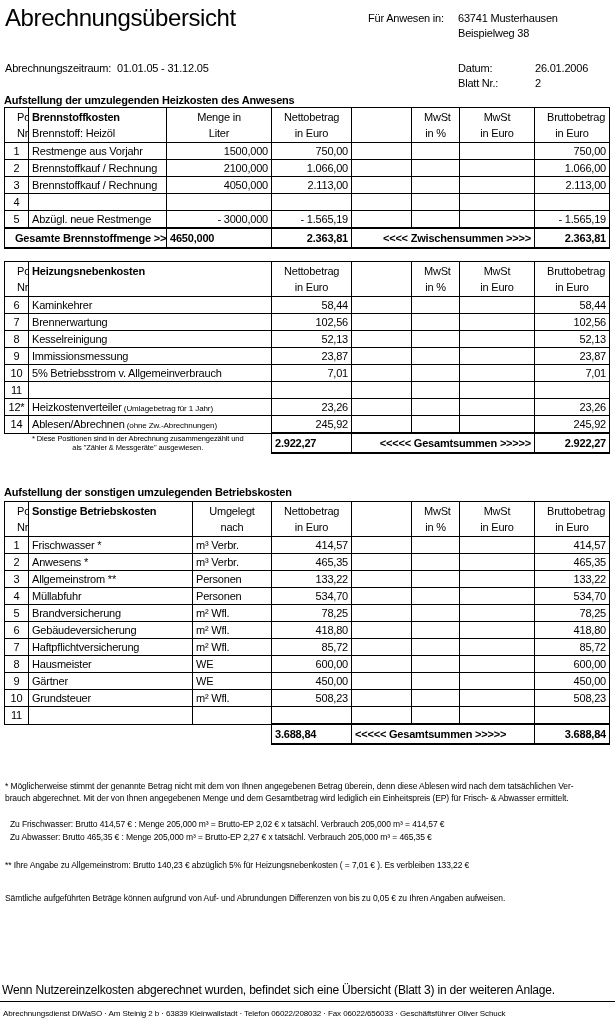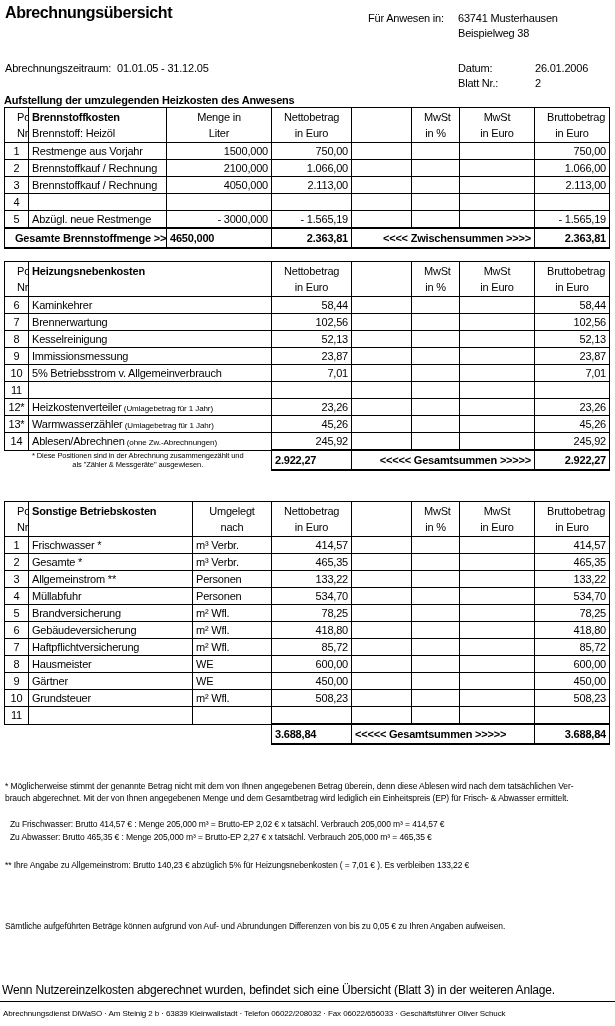--- a/index.html
+++ b/index.html
@@ -2,21 +2,21 @@
 <html><head>
 <meta charset="utf-8">
 <style>
   html,body{margin:0;padding:0;background:#fff;}
   .page{
     position:relative;width:615px;height:1026px;background:#fff;color:#000;
     font-family:"Liberation Sans","DejaVu Sans",sans-serif;font-size:11px;
     letter-spacing:-0.2px;overflow:hidden;
   }
   .abs{position:absolute;white-space:nowrap;}
-  .doc-title{font-size:16px;font-weight:bold;letter-spacing:-0.4px;}
+  .doc-title{font-size:24px;font-weight:normal;letter-spacing:-0.4px;}
   .sec-title{font-size:11px;font-weight:bold;}
   table{border-collapse:collapse;table-layout:fixed;width:606px;}
   td,th{border:1px solid #000;overflow:hidden;white-space:nowrap;
         font-weight:normal;padding:0 2px;vertical-align:middle;}
   thead th{height:34px;text-align:center;padding:0 12px;vertical-align:middle;}
   thead .hl1,thead .hl2{line-height:16px;height:16px;}
   thead th:nth-child(2){text-align:left;padding-left:3px;}
   thead th:nth-child(2) .hl1{font-weight:bold;}
   tbody td{height:16px;}
   tbody tr{height:17px;}
@@ -265,29 +265,20 @@
         <tr>
           <td>12*</td>
           <td><span>Heizkostenverteiler</span><span class="note">  (Umlagebetrag für 1 Jahr)</span></td>
           <td>23,26</td>
           <td></td>
           <td></td>
           <td></td>
           <td>23,26</td>
         </tr>
         <tr>
-          <td>13*</td>
-          <td><span>Warmwasserzähler</span><span class="note">  (Umlagebetrag für 1 Jahr)</span></td>
-          <td>45,26</td>
-          <td></td>
-          <td></td>
-          <td></td>
-          <td>45,26</td>
-        </tr>
-        <tr>
           <td>14</td>
           <td><span>Ablesen/Abrechnen</span><span class="note">  (ohne Zw.-Abrechnungen)</span></td>
           <td>245,92</td>
           <td></td>
           <td></td>
           <td></td>
           <td>245,92</td>
         </tr>
       </tbody>
     <tbody>
@@ -296,20 +287,21 @@
           <div>* Diese Positionen sind in der Abrechnung zusammengezählt und</div>
           <div>als "Zähler &amp; Messgeräte" ausgewiesen.</div>
         </td>
         <td class="num">2.922,27</td>
         <td colspan="3" class="mid">&lt;&lt;&lt;&lt;&lt; Gesamtsummen &gt;&gt;&gt;&gt;&gt;</td>
         <td class="num">2.922,27</td>
       </tr>
     </tbody>
   </table>
 
+  <div class="abs sec-title" style="left:4px;top:486px;">Aufstellung der sonstigen umzulegenden Betriebskosten</div>
   <table class="t3 abs" style="left:4px;top:501px;">
     <colgroup>
         <col style="width:24px">
         <col style="width:164px">
         <col style="width:79px">
         <col style="width:80px">
         <col style="width:60px">
         <col style="width:48px">
         <col style="width:75px">
         <col style="width:75px">
@@ -356,21 +348,21 @@
           <td>Frischwasser *</td>
           <td>m³ Verbr.</td>
           <td>414,57</td>
           <td></td>
           <td></td>
           <td></td>
           <td>414,57</td>
         </tr>
         <tr>
           <td>2</td>
-          <td>Gesamte *</td>
+          <td>Anwesens *</td>
           <td>m³ Verbr.</td>
           <td>465,35</td>
           <td></td>
           <td></td>
           <td></td>
           <td>465,35</td>
         </tr>
         <tr>
           <td>3</td>
           <td>Allgemeinstrom **</td>
@@ -472,19 +464,19 @@
     </tbody>
   </table>
 
   <div class="abs small-txt" style="left:5px;top:781px;white-space:normal;width:606px;">
     <div>* Möglicherweise stimmt der genannte Betrag nicht mit dem von Ihnen angegebenen Betrag überein, denn diese Ablesen wird nach dem tatsächlichen Ver-</div>
     <div>brauch abgerechnet. Mit der von Ihnen angegebenen Menge und dem Gesamtbetrag wird lediglich ein Einheitspreis (EP) für Frisch- &amp; Abwasser ermittelt.</div>
   </div>
   <div class="abs small-txt" style="left:10px;top:819px;">Zu Frischwasser: Brutto 414,57 €  :  Menge 205,000 m³  =  Brutto-EP 2,02 €  x tatsächl. Verbrauch 205,000 m³  =  414,57 €</div>
   <div class="abs small-txt" style="left:10px;top:832px;">Zu Abwasser: Brutto 465,35 €  :  Menge 205,000 m³  =  Brutto-EP 2,27 €  x tatsächl. Verbrauch 205,000 m³  =  465,35 €</div>
   <div class="abs small-txt" style="left:5px;top:860px;">** Ihre Angabe zu Allgemeinstrom: Brutto 140,23 €  abzüglich 5%  für Heizungsnebenkosten ( = 7,01 € ). Es verbleiben 133,22 €</div>
-  <div class="abs small-txt" style="left:5px;top:893px;margin-top:28px;">Sämtliche aufgeführten Beträge können aufgrund von Auf- und Abrundungen Differenzen von bis zu 0,05 € zu Ihren Angaben aufweisen.</div>
+  <div class="abs small-txt" style="left:5px;top:893px;">Sämtliche aufgeführten Beträge können aufgrund von Auf- und Abrundungen Differenzen von bis zu 0,05 € zu Ihren Angaben aufweisen.</div>
 
   <div class="abs bottom-note" style="left:2px;top:983px;">Wenn Nutzereinzelkosten abgerechnet wurden, befindet sich eine Übersicht (Blatt 3) in der weiteren Anlage.</div>
   <div class="rule" style="top:1001px;"></div>
   <div class="abs imprint" style="left:3px;top:1009px;">Abrechnungsdienst DiWaSO  ·  Am Steinig 2 b  ·  63839 Kleinwallstadt  ·  Telefon 06022/208032  ·  Fax 06022/656033  ·  Geschäftsführer Oliver Schuck</div>
 
 </div>
 
 </body></html>

